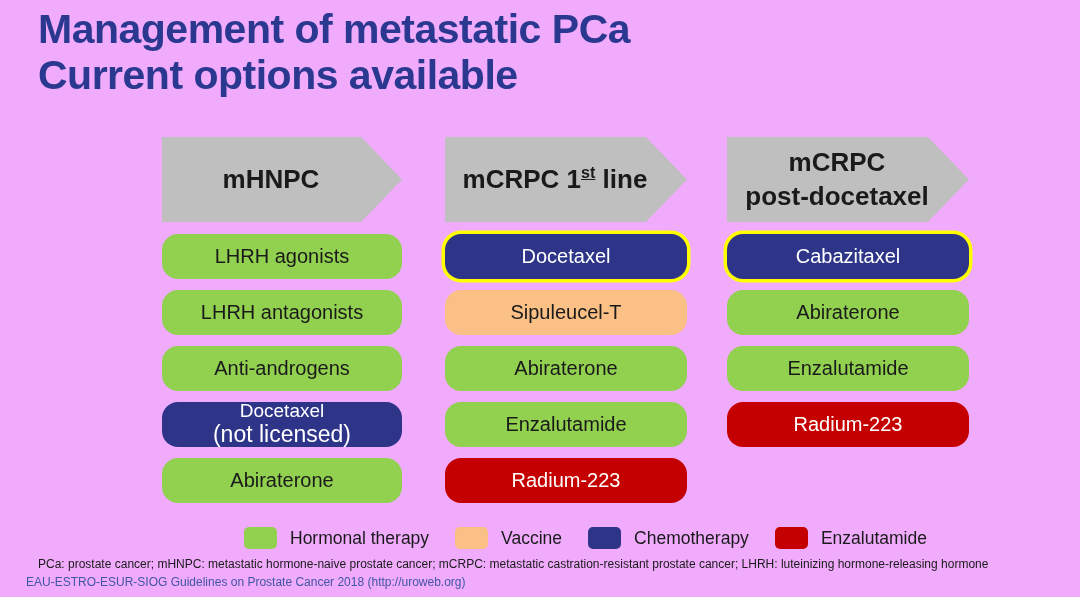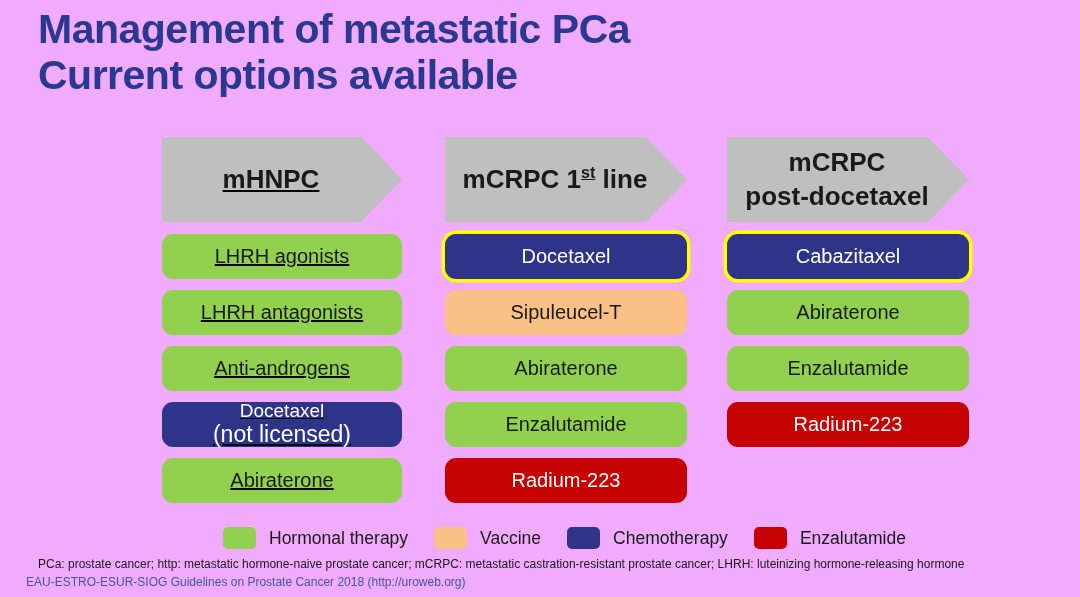--- a/index.html
+++ b/index.html
@@ -9,45 +9,45 @@
     --c-hormonal:#92D050; --c-vaccine:#FAC085; --c-chemotherapy:#2E3589;
     --c-radioisotope:#C40000; --c-highlight:#FFFF00; --c-arrow:#BFBFBF;
     --c-title:#2B3890; --c-source_link:#4156A5; --c-text_dark:#1A1A1A;
   }
   .title {
     position:absolute; left:38px; top:6px;
     font-size:41px; font-weight:700; color:var(--c-title);
     line-height:1.13; letter-spacing:-0.5px;
   }
   .col { position:absolute; top:137px; }
-  .col-1 { left:162px; width:240px;text-decoration:underline; }
+  .col-1 { left:162px; width:240px; }
   .col-2 { left:445px; width:242px; }
   .col-3 { left:727px; width:242px; }
   .arrow {
     height:85px; margin-bottom:12px; background:var(--c-arrow);
     clip-path:polygon(0 0, 83% 0, 100% 50%, 83% 100%, 0 100%);
     display:flex; flex-direction:column; align-items:center; justify-content:center;
     font-weight:700; font-size:26px; color:var(--c-text_dark);
     padding-right:22px; box-sizing:border-box; line-height:1.3; text-align:center;
   }
   .arrow sup { font-size:0.62em;text-decoration:underline; }
   .pill {
-    height:45px; margin-bottom:11px; border-radius:11px;
+    height:45px; margin-bottom:11px; border-radius:16px;
     display:flex; flex-direction:column; align-items:center; justify-content:center;
     font-size:20px; color:var(--c-text_dark); text-align:center;
   }
   .pill.hormonal      { background:var(--c-hormonal); }
   .pill.vaccine       { background:var(--c-vaccine); }
   .pill.chemotherapy  { background:var(--c-chemotherapy); color:#ffffff; }
   .pill.radioisotope  { background:var(--c-radioisotope); color:#ffffff; }
   .pill.highlight     { box-shadow:0 0 0 3.5px var(--c-highlight); }
   .pill .sub-line     { font-size:23px; line-height:1.1;text-align:center; }
   .pill.two-line      { font-size:19px; line-height:1.1; }
   .legend {
-    position:absolute; left:223px; top:527px;
+    position:absolute; left:244px; top:527px;
     display:flex; align-items:center; gap:26px;
     font-size:17.5px; color:var(--c-text_dark);
   }
   .legend-item { display:flex; align-items:center; gap:13px; }
   .swatch { width:33px; height:22px; border-radius:5px; }
   .sw-hormonal     { background:var(--c-hormonal); }
   .sw-vaccine      { background:var(--c-vaccine); }
   .sw-chemotherapy { background:var(--c-chemotherapy); }
   .sw-radioisotope { background:var(--c-radioisotope); }
   .footnote {
@@ -145,16 +145,16 @@
     <div class="legend-item">
       <span class="swatch sw-chemotherapy"></span>
       <span>Chemotherapy</span>
     </div>
     <div class="legend-item">
       <span class="swatch sw-radioisotope"></span>
       <span>Enzalutamide</span>
     </div>
   </div>
 
-  <div class="footnote">PCa: prostate cancer; http: metastatic hormone-naive prostate cancer; mCRPC: metastatic castration-resistant prostate cancer; LHRH: luteinizing hormone-releasing hormone</div>
+  <div class="footnote">PCa: prostate cancer; mHNPC: metastatic hormone-naive prostate cancer; mCRPC: metastatic castration-resistant prostate cancer; LHRH: luteinizing hormone-releasing hormone</div>
   <div class="source">EAU-ESTRO-ESUR-SIOG Guidelines on Prostate Cancer 2018 (http://uroweb.org)</div>
 
 </div>
 
 </body></html>

